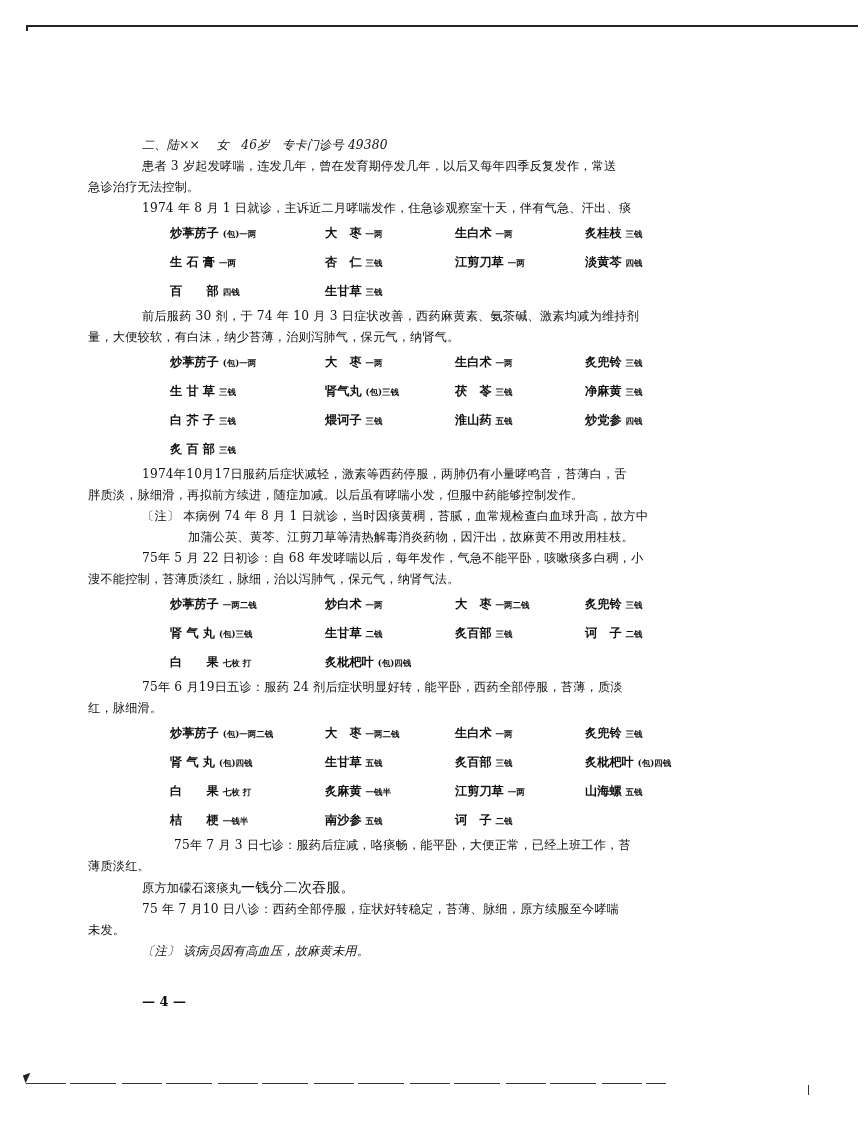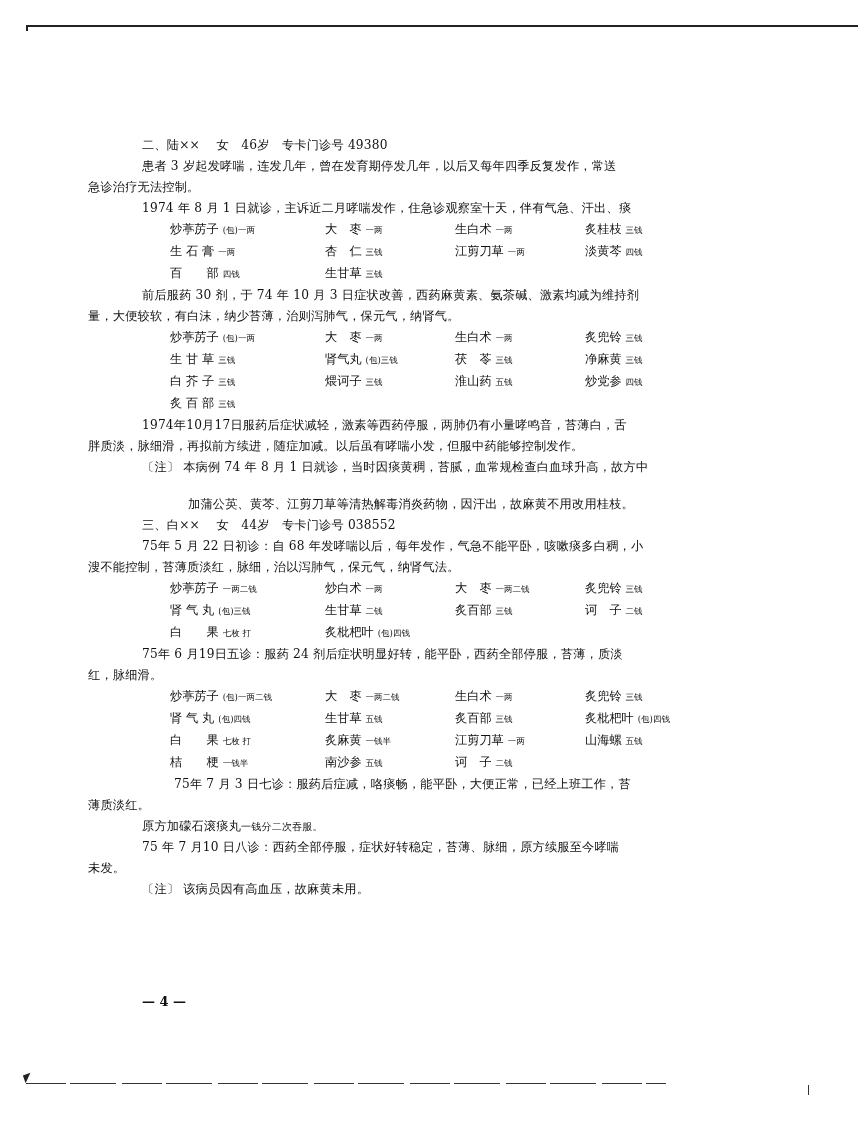--- a/index.html
+++ b/index.html
@@ -7,26 +7,26 @@
            font-family:"DejaVu Serif", serif; color:#111; }
     .top-rule { position:absolute; left:26px; right:8px; top:25px; height:1.5px; background:#222; }
     .corner-mark { position:absolute; left:26px; top:25px; width:2px; height:6px; background:#222; }
     .bottom-rule { position:absolute; left:26px; top:1083px; width:640px; height:1px;
                    background:repeating-linear-gradient(90deg,#333 0 40px,transparent 40px 44px,#333 44px 90px,transparent 90px 96px); }
     .bottom-mark { position:absolute; left:24px; top:1074px; width:0; height:0;
                    border-left:8px solid #222; border-bottom:8px solid transparent; transform:rotate(-20deg); }
     .right-tick { position:absolute; left:808px; top:1085px; width:1px; height:10px; background:#333; }
     .page { position:absolute; left:118px; top:135px; width:620px; }
     .line { font-size:12.2px; line-height:21px; white-space:nowrap; letter-spacing:0.2px; font-weight:normal; }
-    .heading { font-weight:normal; }
+    .heading { font-weight:normal;font-style:italic; }
     .indent { padding-left:24px; }
     .cont { margin-left:-30px; }
-    .hang { padding-left:70px;margin-top:16px; }
+    .hang { padding-left:70px; }
     .rx { display:grid; grid-template-columns:155px 130px 130px 140px; padding-left:52px; }
-    .rx .cell { font-size:12.2px; line-height:21px; white-space:nowrap; font-weight:normal; }
+    .rx .cell { font-size:12.2px; line-height:28px; white-space:nowrap; font-weight:bold; }
     .rx .dose { font-size:8.5px; margin-left:4px; }
     .footer { position:absolute; left:142px; top:994px; font-size:13px; font-weight:bold; }
   </style>
 </head>
 <body>
 
 <div class="top-rule"></div>
 <div class="corner-mark"></div>
 
 <div class="page">
@@ -61,21 +61,20 @@
       <div class="cell"><span>煨诃子</span><span class="dose">三钱</span></div>
       <div class="cell"><span>淮山药</span><span class="dose">五钱</span></div>
       <div class="cell"><span>炒党参</span><span class="dose">四钱</span></div>
       <div class="cell"><span>炙 百 部</span><span class="dose">三钱</span></div>
     </div>
   <div class="line indent">1974年10月17日服药后症状减轻，激素等西药停服，两肺仍有小量哮鸣音，苔薄白，舌</div>
   <div class="line cont">胖质淡，脉细滑，再拟前方续进，随症加减。以后虽有哮喘小发，但服中药能够控制发作。</div>
   <div class="line indent">〔注〕 本病例 74 年 8 月 1 日就诊，当时因痰黄稠，苔腻，血常规检查白血球升高，故方中</div>
   <div class="line hang">加蒲公英、黄芩、江剪刀草等清热解毒消炎药物，因汗出，故麻黄不用改用桂枝。</div>
 
-  <div class="line heading indent">三、白×× 　女　44岁　专卡门诊号 038552</div>
   <div class="line indent">75年 5 月 22 日初诊：自 68 年发哮喘以后，每年发作，气急不能平卧，咳嗽痰多白稠，小</div>
   <div class="line cont">溲不能控制，苔薄质淡红，脉细，治以泻肺气，保元气，纳肾气法。</div>
   <div class="rx">
       <div class="cell"><span>炒葶苈子</span><span class="dose">一两二钱</span></div>
       <div class="cell"><span>炒白术</span><span class="dose">一两</span></div>
       <div class="cell"><span>大　枣</span><span class="dose">一两二钱</span></div>
       <div class="cell"><span>炙兜铃</span><span class="dose">三钱</span></div>
       <div class="cell"><span>肾 气 丸</span><span class="dose">(包)三钱</span></div>
       <div class="cell"><span>生甘草</span><span class="dose">二钱</span></div>
       <div class="cell"><span>炙百部</span><span class="dose">三钱</span></div>
@@ -97,21 +96,21 @@
       <div class="cell"><span>白　　果</span><span class="dose">七枚 打</span></div>
       <div class="cell"><span>炙麻黄</span><span class="dose">一钱半</span></div>
       <div class="cell"><span>江剪刀草</span><span class="dose">一两</span></div>
       <div class="cell"><span>山海螺</span><span class="dose">五钱</span></div>
       <div class="cell"><span>桔　　梗</span><span class="dose">一钱半</span></div>
       <div class="cell"><span>南沙参</span><span class="dose">五钱</span></div>
       <div class="cell"><span>诃　子</span><span class="dose">二钱</span></div>
     </div>
   <div class="line" style="padding-left:56px">75年 7 月 3 日七诊：服药后症减，咯痰畅，能平卧，大便正常，已经上班工作，苔</div>
   <div class="line cont">薄质淡红。</div>
-  <div class="line indent"><span>原方加礞石滚痰丸</span><span style="font-size:10px">一钱分二次吞服。</span></div>
+  <div class="line indent"><span>原方加礞石滚痰丸</span><span style="font-size:14px">一钱分二次吞服。</span></div>
   <div class="line indent">75 年 7 月10 日八诊：西药全部停服，症状好转稳定，苔薄、脉细，原方续服至今哮喘</div>
   <div class="line cont">未发。</div>
   <div class="line indent heading">〔注〕 该病员因有高血压，故麻黄未用。</div>
 </div>
 
 <div class="footer">— 4 —</div>
 <div class="bottom-mark"></div>
 <div class="bottom-rule"></div>
 <div class="right-tick"></div>
 

